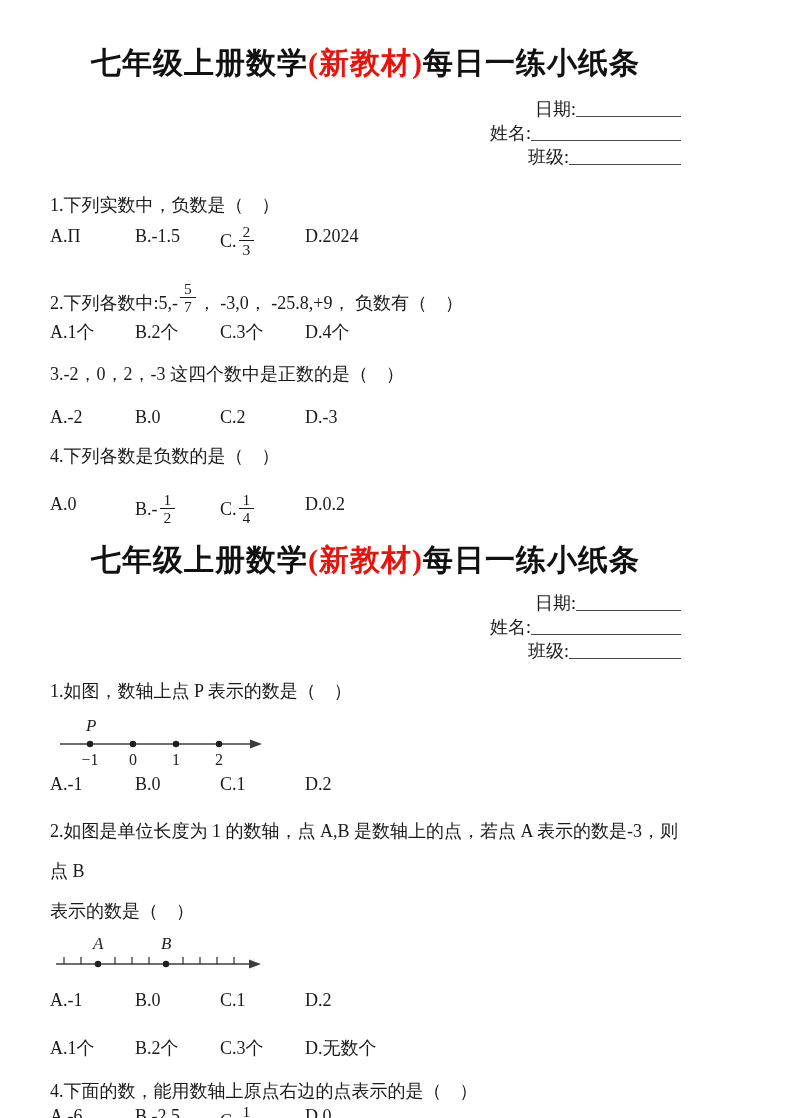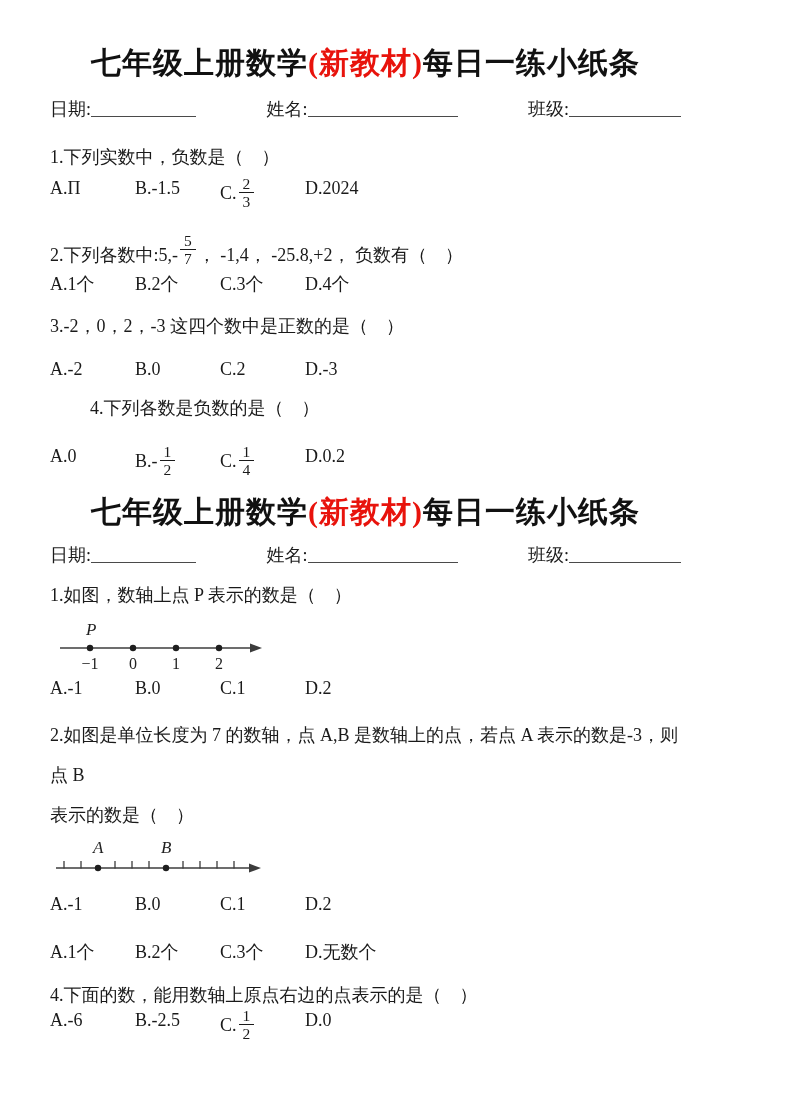--- a/index.html
+++ b/index.html
@@ -17,21 +17,21 @@
     line-height:38px;
     letter-spacing:1px;
     color:#111;
   }
   .ws-title .red { color:#e8130c; }
   .t1 { margin-top:44px; }
   .t2 { margin-top:4px; }
 
   .fields {
     display:flex; justify-content:space-between; align-items:flex-end;
-    font-size:18px; line-height:24px;
+    font-size:18px; line-height:24px;flex-direction:column;
   }
   .f1 { margin-top:15px; }
   .f2 { margin-top:12px; }
   .blank {
     display:inline-block; height:14px; margin-bottom:-2px;
     border-bottom:1.3px solid #4a4a4a;
   }
   .blank.w-date  { width:105px; }
   .blank.w-name  { width:150px; }
   .blank.w-class { width:112px; }
@@ -48,21 +48,21 @@
   .frac .num { border-bottom:1.2px solid #1a1a1a; padding:0 4px; }
   .frac .den { padding:0 4px; }
 
   
   .q1a  { margin-top:24px; }
   .o1a  { margin-top:6px;  min-height:44px; }
   .q2a  { margin-top:2px;  min-height:46px; display:flex; align-items:flex-end; }
   .o2a  { margin-top:4px; }
   .q3a  { margin-top:17px; }
   .o3a  { margin-top:18px; }
-  .q4a  { margin-top:14px;margin-left:40px; }
+  .q4a  { margin-top:14px; }
   .o4a  { margin-top:23px;  min-height:46px; }
 
   .q1b  { margin-top:16px; }
   .nl1  { margin-top:14px; margin-left:8px; display:block; }
   .o1b  { margin-top:2px; }
   .q2b  { margin-top:14px; line-height:40px; }
   .nl2  { margin-top:4px; margin-left:4px; display:block; }
   .o2b  { margin-top:10px; }
   .q3b  { margin-top:15px; }
   .o3b  { margin-top:22px; }
@@ -103,21 +103,21 @@
     <span class="opt">D.2024</span>
   </div>
 
   <div class="q q2a">
     <span>2.下列各数中:5,</span>
     <span>-</span>
     <span class="frac">
       <span class="num">5</span>
       <span class="den">7</span>
     </span>
-    <span>， -1,4， -25.8,+2， 负数有（　）</span>
+    <span>， -3,0， -25.8,+9， 负数有（　）</span>
   </div>
 
   <div class="opts o2a">
     <span class="opt">A.1个</span>
     <span class="opt">B.2个</span>
     <span class="opt">C.3个</span>
     <span class="opt">D.4个</span>
   </div>
 
   <div class="q q3a">3.-2，0，2，-3 这四个数中是正数的是（　）</div>
@@ -178,21 +178,21 @@
   </svg>
 
   <div class="opts o1b">
     <span class="opt">A.-1</span>
     <span class="opt">B.0</span>
     <span class="opt">C.1</span>
     <span class="opt">D.2</span>
   </div>
 
   <div class="q q2b">
-    <div>2.如图是单位长度为 7 的数轴，点 A,B 是数轴上的点，若点 A 表示的数是-3，则点 B</div>
+    <div>2.如图是单位长度为 1 的数轴，点 A,B 是数轴上的点，若点 A 表示的数是-3，则点 B</div>
     <div>表示的数是（　）</div>
   </div>
 
   <svg class="nl2" width="215" height="42" viewBox="0 0 215 42">
     <text class="pt-label" x="39" y="14">A</text>
     <text class="pt-label" x="107" y="14">B</text>
     <line x1="2" y1="29" x2="197" y2="29" stroke="#3c3c3c" stroke-width="1.6"></line>
     <polygon points="207,29 195,24.5 195,33.5" fill="#3c3c3c"></polygon>
     <line x1="10" y1="22" x2="10" y2="29.5" stroke="#3c3c3c" stroke-width="1.3"></line>
     <line x1="27" y1="22" x2="27" y2="29.5" stroke="#3c3c3c" stroke-width="1.3"></line>

